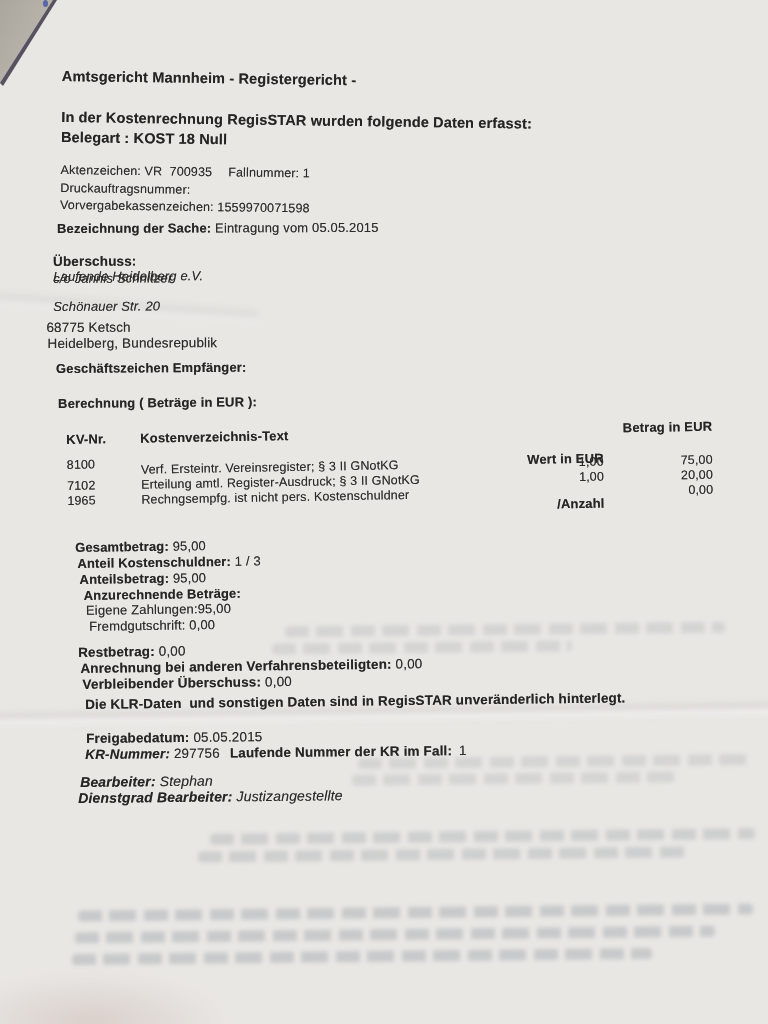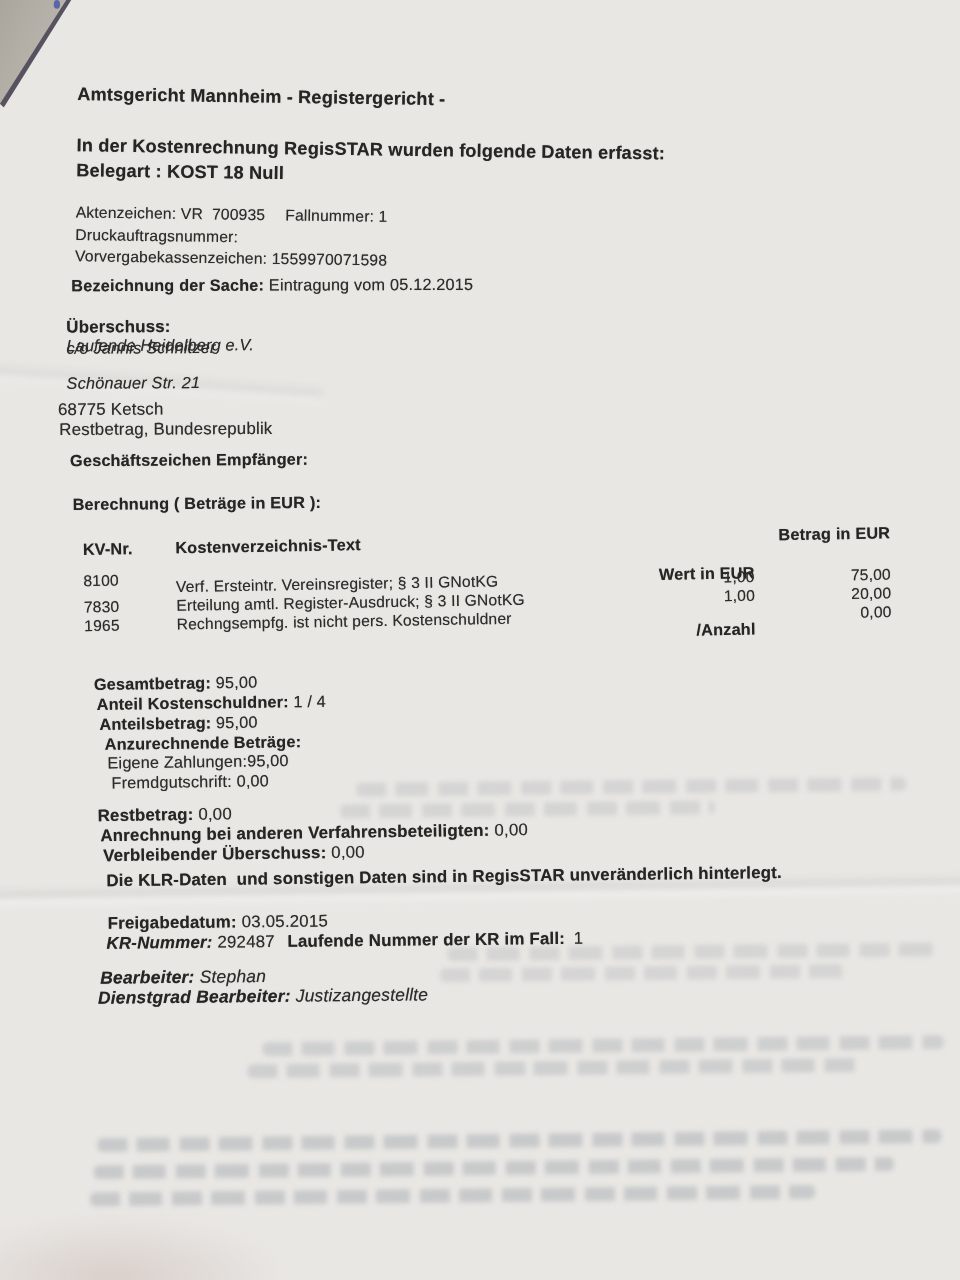--- a/index.html
+++ b/index.html
@@ -83,30 +83,30 @@
     <div class="sec" style="left:62px;top:68px;width:640px;transform:rotate(.8deg)">
       <p class="line b fs-h" style="top:0">Amtsgericht Mannheim - Registergericht -</p>
       <p class="line b fs-h" style="top:41px">In der Kostenrechnung RegisSTAR wurden folgende Daten erfasst:</p>
       <p class="line b fs-h" style="top:61px">Belegart : KOST 18 Null</p>
       <p class="line fs-b" style="top:95px"><span>Aktenzeichen:</span> <span>VR  700935</span><span class="gap-l">Fallnummer:</span> <span>1</span></p>
       <p class="line fs-b" style="top:113px">Druckauftragsnummer:</p>
       <p class="line fs-b" style="top:130px">Vorvergabekassenzeichen: 1559970071598</p>
     </div>
 
     <div class="sec" style="left:57px;top:221px;width:620px;transform:rotate(-.2deg)">
-      <p class="line fs-m" style="top:0"><span class="b">Bezeichnung der Sache:</span> <span>Eintragung vom 05.12.2015</span></p>
+      <p class="line fs-m" style="top:0"><span class="b">Bezeichnung der Sache:</span> <span>Eintragung vom 05.05.2015</span></p>
     </div>
 
     <div class="sec" style="left:53px;top:254px;width:420px;transform:rotate(-.3deg)">
       <p class="line b fs-l" style="top:0">Überschuss:</p>
       <p class="line i fs-m" style="top:15px">Laufende Heidelberg e.V.</p>
       <p class="line i fs-m" style="top:17px">c/o Jannis Schnitzer</p>
-      <p class="line i fs-m" style="top:45px">Schönauer Str. 21</p>
+      <p class="line i fs-m" style="top:45px">Schönauer Str. 20</p>
       <p class="line fs-l" style="top:66px;margin-left:-7px">68775 Ketsch</p>
-      <p class="line fs-l" style="top:82px;margin-left:-6px">Restbetrag, Bundesrepublik</p>
+      <p class="line fs-l" style="top:82px;margin-left:-6px">Heidelberg, Bundesrepublik</p>
     </div>
 
     <div class="sec" style="left:56px;top:361px;width:400px;transform:rotate(-.4deg)">
       <p class="line b fs-m" style="top:0">Geschäftszeichen Empfänger:</p>
     </div>
 
     <div class="sec" style="left:58px;top:396px;width:400px;transform:rotate(-.5deg)">
       <p class="line b fs-m" style="top:0">Berechnung ( Beträge in EUR ):</p>
     </div>
 
@@ -119,55 +119,55 @@
       </div>
       <p class="tc c-betrag b fs-m" style="top:6px">Betrag in EUR</p>
 
       <div>
         <p class="tc c-kv fs-b" style="top:34px">8100</p>
         <p class="tc c-text fs-b" style="top:40px">Verf. Ersteintr. Vereinsregister; § 3 II GNotKG</p>
         <p class="tc c-wert fs-b" style="top:40px">1,00</p>
         <p class="tc c-betrag fs-b" style="top:40px">75,00</p>
       </div>
       <div>
-        <p class="tc c-kv fs-b" style="top:55px">7830</p>
+        <p class="tc c-kv fs-b" style="top:55px">7102</p>
         <p class="tc c-text fs-b" style="top:55px">Erteilung amtl. Register-Ausdruck; § 3 II GNotKG</p>
         <p class="tc c-wert fs-b" style="top:55px">1,00</p>
         <p class="tc c-betrag fs-b" style="top:55px">20,00</p>
       </div>
       <div>
         <p class="tc c-kv fs-b" style="top:70px">1965</p>
         <p class="tc c-text fs-b" style="top:70px">Rechngsempfg. ist nicht pers. Kostenschuldner</p>
         <p class="tc c-wert fs-b" style="top:70px"></p>
         <p class="tc c-betrag fs-b" style="top:70px">0,00</p>
       </div>
     </div>
 
     <div class="sec" style="left:75px;top:540px;width:500px;transform:rotate(-.8deg)">
       <p class="line fs-m" style="top:0"><span class="b">Gesamtbetrag:</span> <span>95,00</span></p>
-      <p class="line fs-m" style="top:16px;margin-left:2px"><span class="b">Anteil Kostenschuldner:</span> <span>1 / 4</span></p>
+      <p class="line fs-m" style="top:16px;margin-left:2px"><span class="b">Anteil Kostenschuldner:</span> <span>1 / 3</span></p>
       <p class="line fs-m" style="top:32px;margin-left:4px"><span class="b">Anteilsbetrag:</span> <span>95,00</span></p>
       <p class="line b fs-m" style="top:48px;margin-left:8px">Anzurechnende Beträge:</p>
       <p class="line fs-m" style="top:63px;margin-left:10px">Eigene Zahlungen:95,00</p>
       <p class="line fs-m" style="top:79px;margin-left:13px">Fremdgutschrift: 0,00</p>
     </div>
 
     <div class="sec" style="left:78px;top:645px;width:560px;transform:rotate(-.8deg)">
       <p class="line fs-l" style="top:0"><span class="b">Restbetrag:</span> <span>0,00</span></p>
       <p class="line fs-l" style="top:16px;margin-left:2px"><span class="b">Anrechnung bei anderen Verfahrensbeteiligten:</span> <span>0,00</span></p>
       <p class="line fs-l" style="top:32px;margin-left:4px"><span class="b">Verbleibender Überschuss:</span> <span>0,00</span></p>
     </div>
 
     <div class="sec" style="left:85px;top:697px;width:680px;transform:rotate(-.7deg)">
       <p class="line b fs-l" style="top:0">Die KLR-Daten  und sonstigen Daten sind in RegisSTAR unveränderlich hinterlegt.</p>
     </div>
 
     <div class="sec" style="left:86px;top:731px;width:560px;transform:rotate(-.6deg)">
-      <p class="line fs-l" style="top:0"><span class="b">Freigabedatum:</span> <span>03.05.2015</span></p>
-      <p class="line fs-l" style="top:16px;margin-left:-1px"><span class="bi">KR-Nummer:</span> <span>292487</span><span class="b gap-m">Laufende Nummer der KR im Fall:</span><span class="gap-s">1</span></p>
+      <p class="line fs-l" style="top:0"><span class="b">Freigabedatum:</span> <span>05.05.2015</span></p>
+      <p class="line fs-l" style="top:16px;margin-left:-1px"><span class="bi">KR-Nummer:</span> <span>297756</span><span class="b gap-m">Laufende Nummer der KR im Fall:</span><span class="gap-s">1</span></p>
     </div>
 
     <div class="sec" style="left:80px;top:774px;width:500px;transform:rotate(-.6deg)">
       <p class="line i fs-xl" style="top:0"><span class="bi">Bearbeiter:</span> <span>Stephan</span></p>
       <p class="line i fs-xl" style="top:16px;margin-left:-2px"><span class="bi">Dienstgrad Bearbeiter:</span> <span>Justizangestellte</span></p>
     </div>
 
     <div class="ghost g-f" style="left:285px;top:624px;width:440px"></div>
     <div class="ghost g-f" style="left:272px;top:642px;width:300px"></div>
     <div class="ghost g-f" style="left:358px;top:756px;width:395px"></div>

